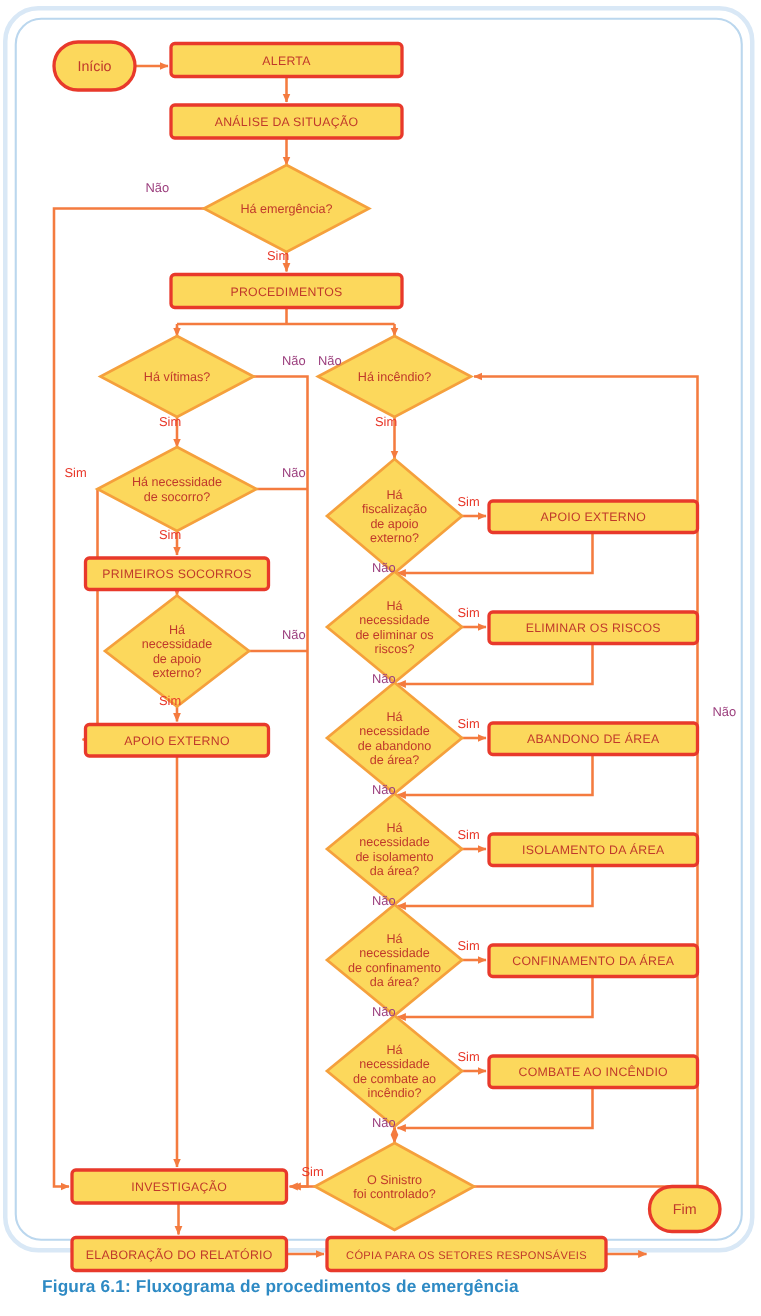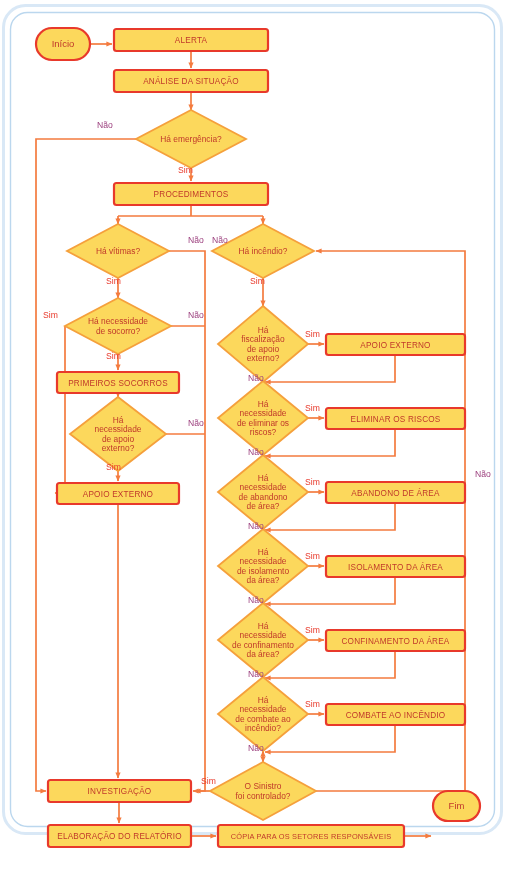--- a/index.html
+++ b/index.html
@@ -240,13 +240,14 @@
         <text x="248" y="603" text-anchor="start" fill="#9B3E7D" font-family="&quot;Liberation Sans&quot;, sans-serif" font-size="8.6" font-weight="normal">Não</text>
         <text x="305" y="633" text-anchor="start" fill="#E8392B" font-family="&quot;Liberation Sans&quot;, sans-serif" font-size="8.6" font-weight="normal">Sim</text>
         <text x="248" y="677" text-anchor="start" fill="#9B3E7D" font-family="&quot;Liberation Sans&quot;, sans-serif" font-size="8.6" font-weight="normal">Não</text>
         <text x="305" y="707" text-anchor="start" fill="#E8392B" font-family="&quot;Liberation Sans&quot;, sans-serif" font-size="8.6" font-weight="normal">Sim</text>
         <text x="248" y="751" text-anchor="start" fill="#9B3E7D" font-family="&quot;Liberation Sans&quot;, sans-serif" font-size="8.6" font-weight="normal">Não</text>
         <text x="201" y="784" text-anchor="start" fill="#E8392B" font-family="&quot;Liberation Sans&quot;, sans-serif" font-size="8.6" font-weight="normal">Sim</text>
         <text x="475" y="477" text-anchor="start" fill="#9B3E7D" font-family="&quot;Liberation Sans&quot;, sans-serif" font-size="8.6" font-weight="normal">Não</text>
       </g>
   </svg>
 
+  <div class="cap">Figura 6.1: Fluxograma de procedimentos de emergência</div>
 </div>
 
 </body></html>

